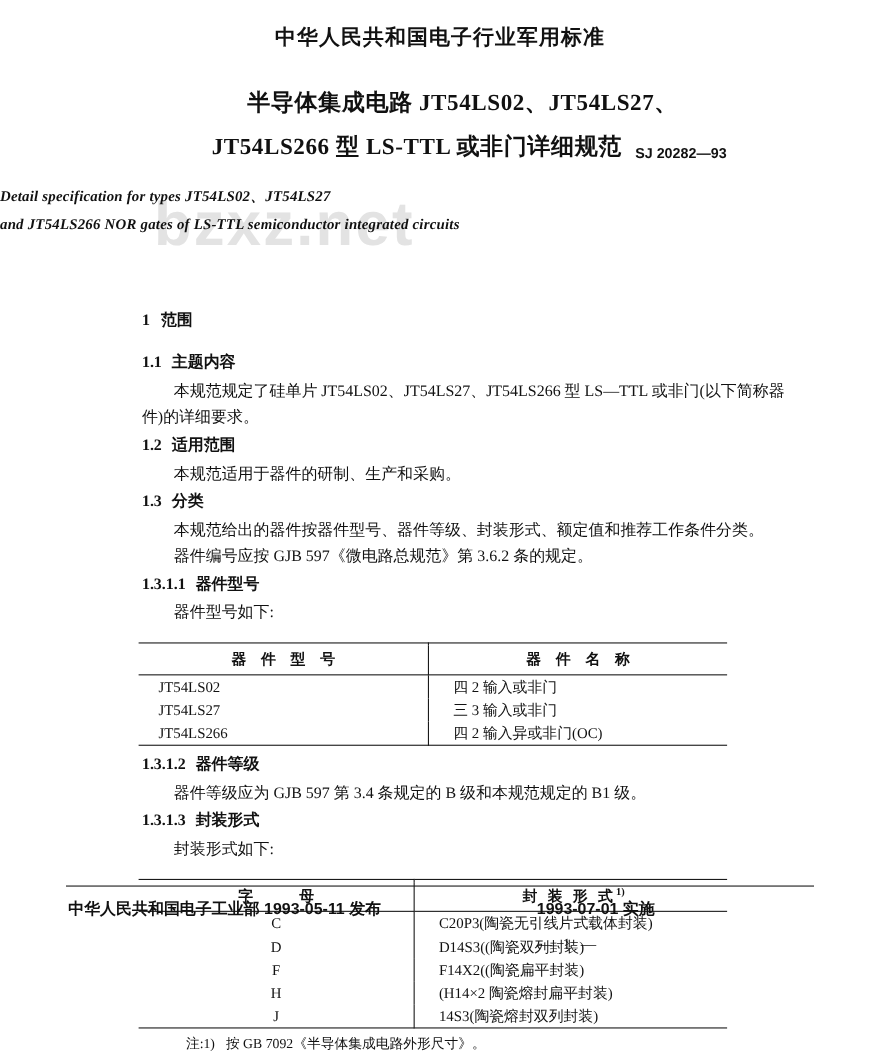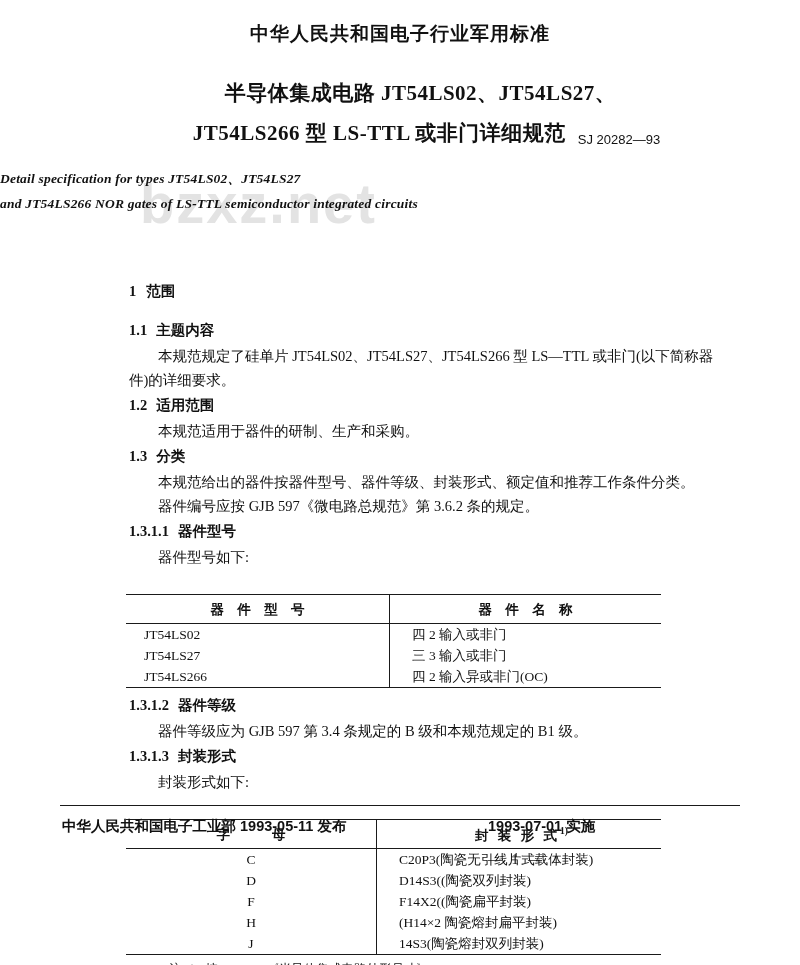--- a/index.html
+++ b/index.html
@@ -64,21 +64,21 @@
     white-space: nowrap;
     padding-left: 41px;
   }
   .title-line-2 {
     position: relative;
     display: inline-block;
   }
   .std-number {
     font-family: "Liberation Sans", "DejaVu Sans", sans-serif;
     font-size: 13px;
-    font-weight: normal;
+    font-weight: bold;
     letter-spacing: 0;
     position: relative;
     top: 4px;
     left: 12px;
   }
 
   #subtitle-block {
     position: relative;
     z-index: 2;
     text-align: left;
@@ -118,21 +118,21 @@
     line-height: 24px;
     text-indent: 29px;
   }
   .para.cont { text-indent: 0; }
 
   .spacer-sm { height: 12px; }
 
   
   .std-table {
     border-collapse: collapse;
-    margin: 25px 0 4px -3px;
+    margin: 15px 0 4px -3px;
     width: 535px;
     font-size: 13.5px;
   }
   .std-table td, .std-table th {
     padding: 0;
     font-weight: normal;
   }
   .std-table .top-rule td { border-top: 1.6px solid #1a1a1a; }
   .std-table .hdr td {
     border-bottom: 1px solid #1a1a1a;

